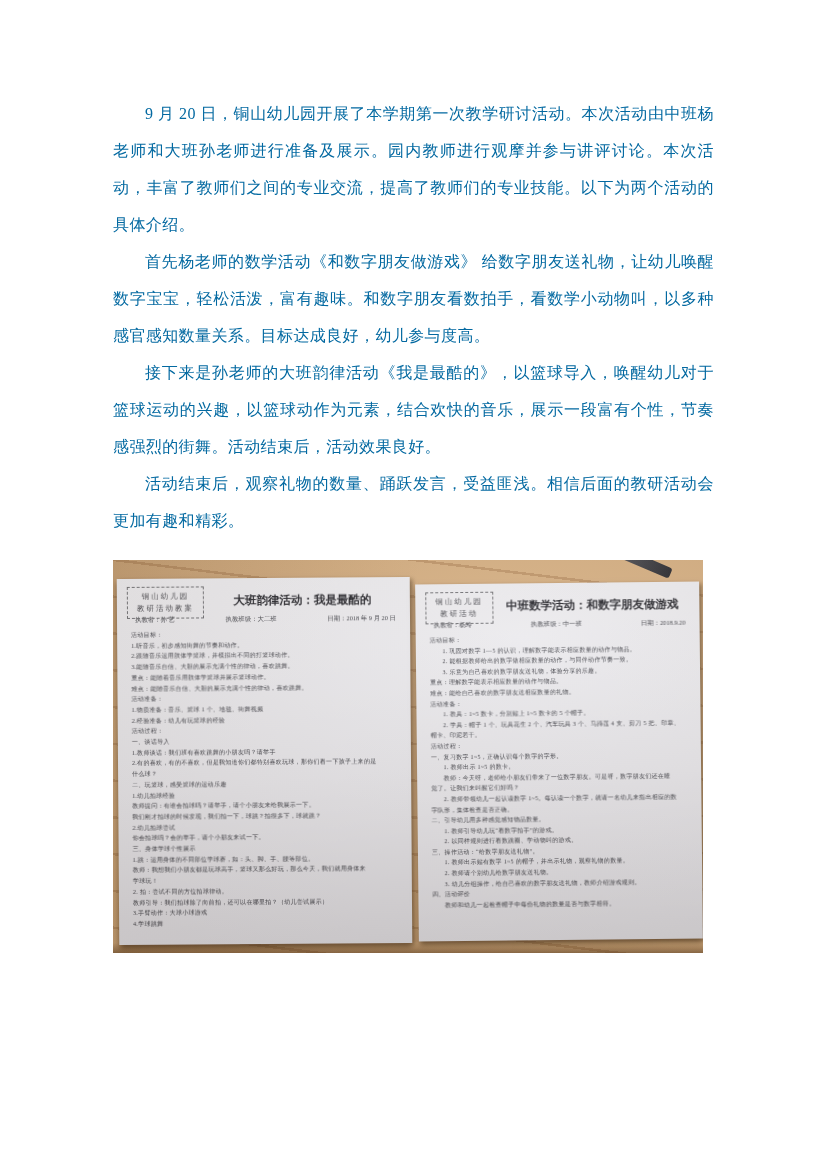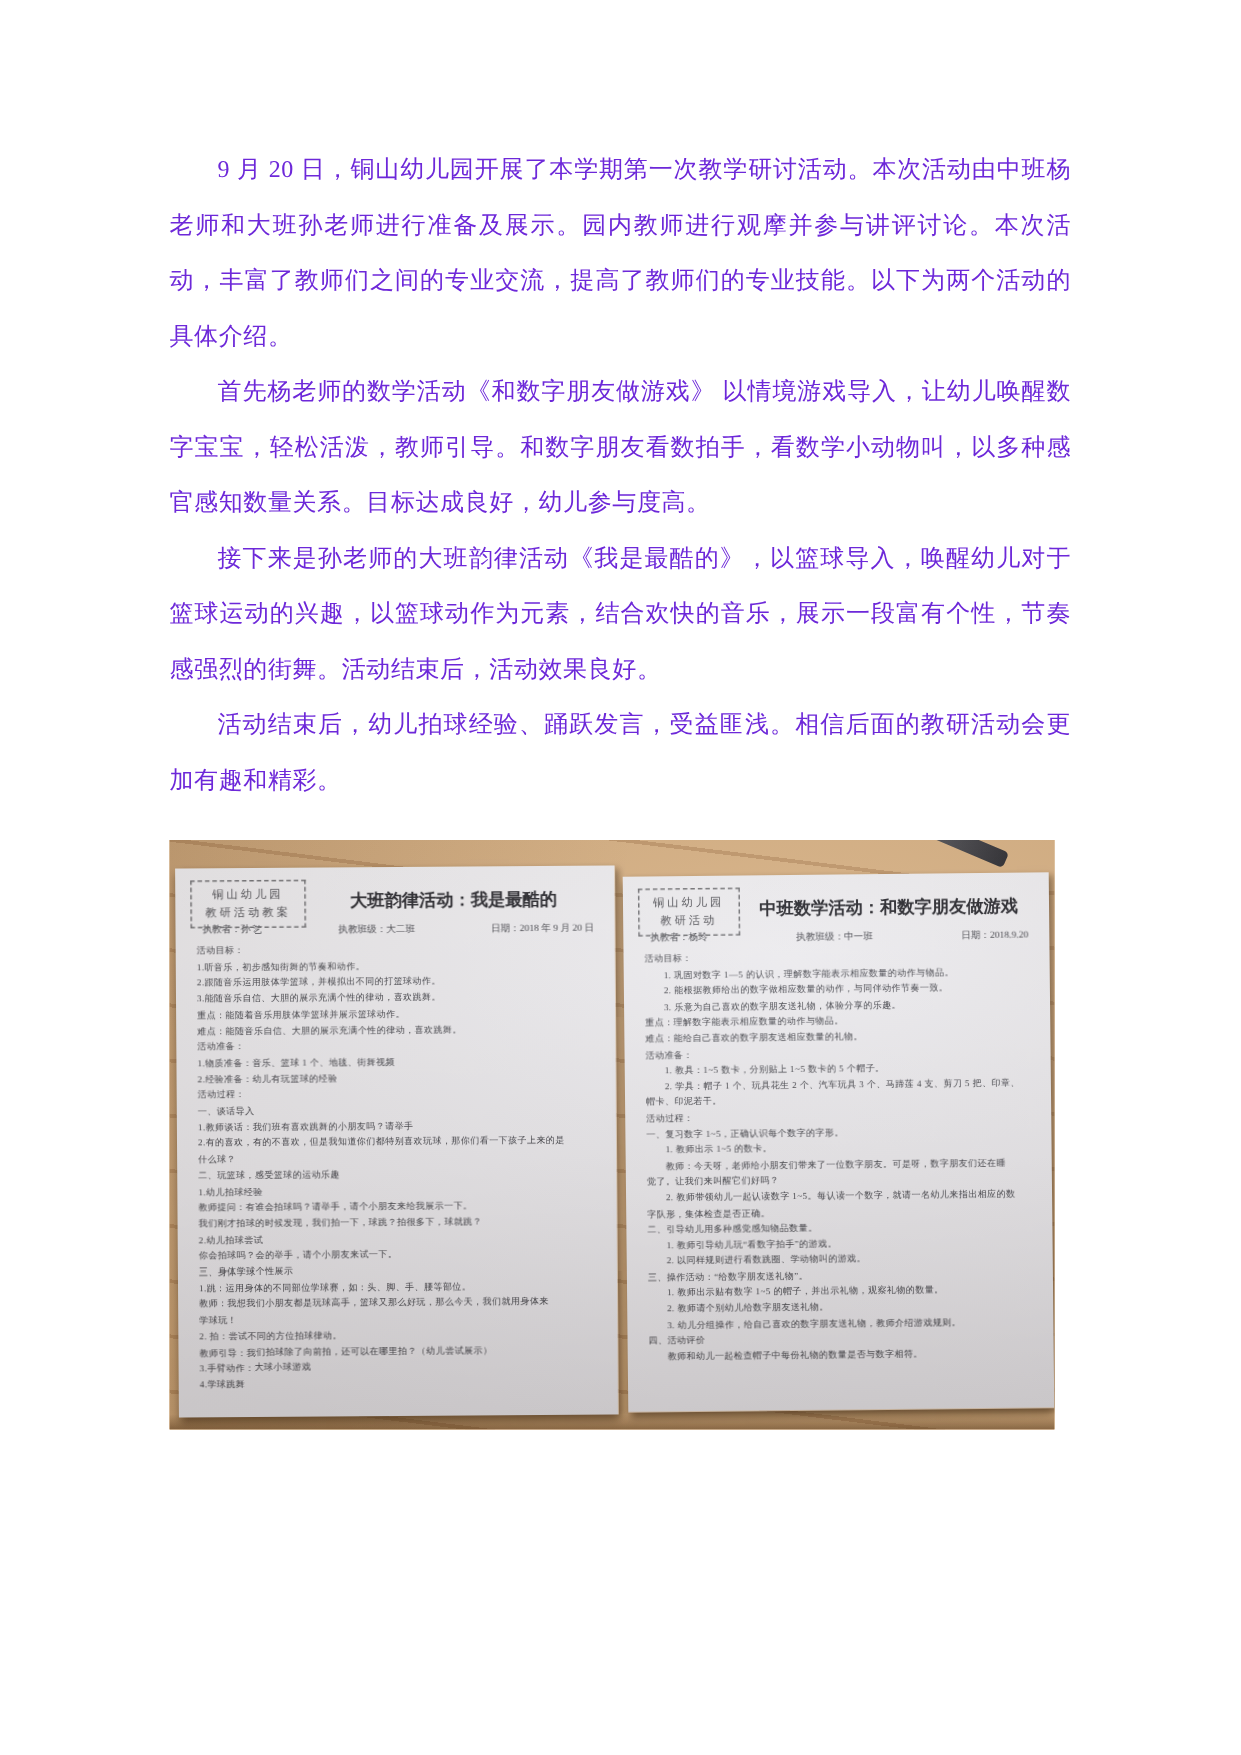--- a/index.html
+++ b/index.html
@@ -3,21 +3,21 @@
 <meta charset="utf-8">
 <style>
   html,body{margin:0;padding:0;}
   body{
     width:827px;height:1170px;background:#ffffff;overflow:hidden;
     font-family:"Liberation Serif","DejaVu Serif",serif;
   }
   .page{position:relative;width:827px;height:1170px;background:#ffffff;}
   .content{position:absolute;left:113px;top:95px;width:601px;}
   .body-para{
-    margin:0;font-size:16px;line-height:37px;color:#6d28d9;
+    margin:0;font-size:16px;line-height:37px;color:#0369a1;
     text-align:justify;text-indent:2em;letter-spacing:0.4px;
   }
   
   .photo{
     position:absolute;left:113px;top:560px;width:590px;height:393px;
     overflow:hidden;background:#cfa878;
   }
   .wood{
     position:absolute;inset:0;
     background:
@@ -67,23 +67,23 @@
     background:radial-gradient(130% 90% at 70% 20%,rgba(255,255,255,.10),rgba(60,40,20,.12) 95%);
   }
 </style>
 </head>
 <body>
 
 <div class="page">
 
   <div class="content">
     <p class="body-para">9 月 20 日，铜山幼儿园开展了本学期第一次教学研讨活动。本次活动由中班杨老师和大班孙老师进行准备及展示。园内教师进行观摩并参与讲评讨论。本次活动，丰富了教师们之间的专业交流，提高了教师们的专业技能。以下为两个活动的具体介绍。</p>
-    <p class="body-para">首先杨老师的数学活动《和数字朋友做游戏》 以情境游戏导入，让幼儿唤醒数字宝宝，轻松活泼，教师引导。和数字朋友看数拍手，看数学小动物叫，以多种感官感知数量关系。目标达成良好，幼儿参与度高。</p>
+    <p class="body-para">首先杨老师的数学活动《和数字朋友做游戏》 给数字朋友送礼物，让幼儿唤醒数字宝宝，轻松活泼，富有趣味。和数字朋友看数拍手，看数学小动物叫，以多种感官感知数量关系。目标达成良好，幼儿参与度高。</p>
     <p class="body-para">接下来是孙老师的大班韵律活动《我是最酷的》，以篮球导入，唤醒幼儿对于篮球运动的兴趣，以篮球动作为元素，结合欢快的音乐，展示一段富有个性，节奏感强烈的街舞。活动结束后，活动效果良好。</p>
-    <p class="body-para">活动结束后，幼儿拍球经验、踊跃发言，受益匪浅。相信后面的教研活动会更加有趣和精彩。</p>
+    <p class="body-para">活动结束后，观察礼物的数量、踊跃发言，受益匪浅。相信后面的教研活动会更加有趣和精彩。</p>
   </div>
 
   <div class="photo">
     <div class="wood"></div>
     <div class="pen"></div>
 
     <div class="paper paper-left">
       <div class="stamp">
         <div>铜山幼儿园</div>
         <div>教研活动教案</div>

